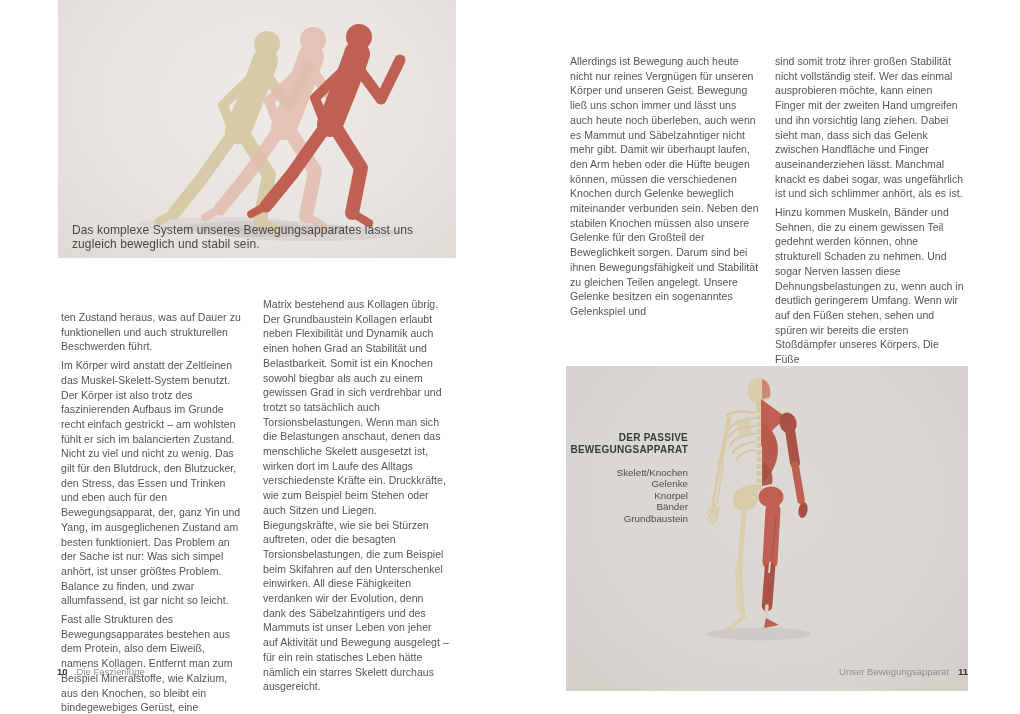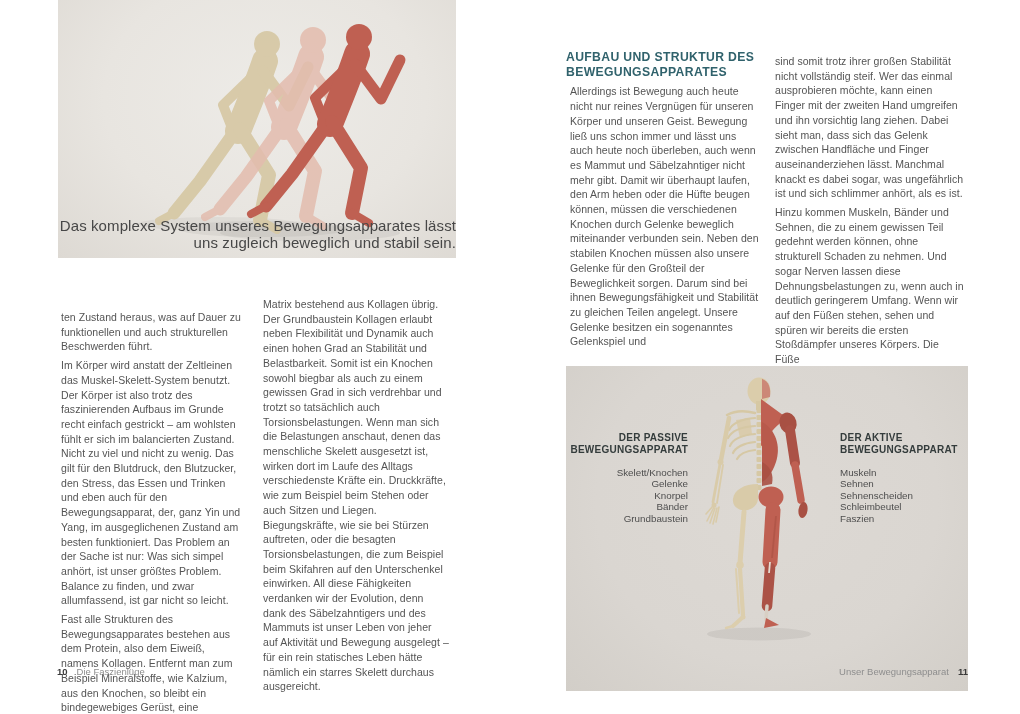--- a/index.html
+++ b/index.html
@@ -9,22 +9,22 @@
     font-family:"Liberation Sans", sans-serif; overflow:hidden;
     -webkit-hyphens:auto; hyphens:auto;
   }
   
   .hero {
     position:absolute; left:58px; top:0; width:398px; height:258px;
     background: radial-gradient(ellipse at 52% 38%, #edebe7 0%, #e8e5e0 55%, #ddd9d3 100%);
   }
   .hero svg { position:absolute; left:0; top:0; }
   .hero-caption {
-    position:absolute; left:0; right:0; bottom:7px; text-align:right;
-    font-size:15px; color:#474747; letter-spacing:0.1px;
+    position:absolute; left:0; right:0; bottom:7px; text-align:left;
+    font-size:12px; color:#474747; letter-spacing:0.1px;padding-left:14px;
   }
   
   .body-col {
     position:absolute; font-size:10.5px; line-height:14.7px; color:#545454;
     text-align:left; letter-spacing:0.05px;
   }
   .body-col p { margin:4px; }
   #lp-col1 { left:57px;  top:306px; width:192px; }
   #lp-col2 { left:259px; top:293px; width:194px; }
   #rp-col1 { left:566px; top:50px;  width:198px; }
@@ -96,21 +96,20 @@
     </div>
 
     <div class="footer" id="footer-left">
       <b>10</b><span class="ft-gap"></span><span>Die Faszienlüge</span>
     </div>
   </section>
 
   <section class="page-right">
 
     <div class="body-col" id="rp-col1">
-      <h2 class="chapter-heading">AUFBAU UND STRUKTUR DES BEWEGUNGSAPPARATES</h2>
       <p>Allerdings ist Bewegung auch heute nicht nur reines Vergnügen für unseren Körper und unseren Geist. Bewegung ließ uns schon immer und lässt uns auch heute noch überleben, auch wenn es Mammut und Säbelzahntiger nicht mehr gibt. Damit wir überhaupt laufen, den Arm heben oder die Hüfte beugen können, müssen die verschiedenen Knochen durch Gelenke beweglich miteinander verbunden sein. Neben den stabilen Knochen müssen also unsere Gelenke für den Großteil der Beweglichkeit sorgen. Darum sind bei ihnen Bewegungsfähigkeit und Stabilität zu gleichen Teilen angelegt. Unsere Gelenke besitzen ein sogenanntes Gelenkspiel und</p>
     </div>
 
     <div class="body-col" id="rp-col2">
       <p>sind somit trotz ihrer großen Stabilität nicht vollständig steif. Wer das einmal ausprobieren möchte, kann einen Finger mit der zweiten Hand umgreifen und ihn vorsichtig lang ziehen. Dabei sieht man, dass sich das Gelenk zwischen Handfläche und Finger auseinanderziehen lässt. Manchmal knackt es dabei sogar, was ungefährlich ist und sich schlimmer anhört, als es ist.</p>
       <p>Hinzu kommen Muskeln, Bänder und Sehnen, die zu einem gewissen Teil gedehnt werden können, ohne strukturell Schaden zu nehmen. Und sogar Nerven lassen diese Dehnungsbelastungen zu, wenn auch in deutlich geringerem Umfang. Wenn wir auf den Füßen stehen, sehen und spüren wir bereits die ersten Stoßdämpfer unseres Körpers. Die Füße</p>
     </div>
 
     <figure class="figure-box">
       <svg width="402" height="287" viewBox="0 0 402 287" aria-hidden="true">
@@ -187,29 +186,19 @@
         <div class="fig-title">DER PASSIVE BEWEGUNGSAPPARAT</div>
         <ul>
           <li>Skelett/Knochen</li>
           <li>Gelenke</li>
           <li>Knorpel</li>
           <li>Bänder</li>
           <li>Grundbaustein</li>
         </ul>
       </div>
 
-      <div class="fig-label fig-active">
-        <div class="fig-title">DER AKTIVE BEWEGUNGSAPPARAT</div>
-        <ul>
-          <li>Muskeln</li>
-          <li>Sehnen</li>
-          <li>Sehnenscheiden</li>
-          <li>Schleimbeutel</li>
-          <li>Faszien</li>
-        </ul>
-      </div>
     </figure>
 
     <div class="footer" id="footer-right">
       <span>Unser Bewegungsapparat</span><span class="ft-gap"></span><b>11</b>
     </div>
   </section>
 </div>
 
 </body></html>

